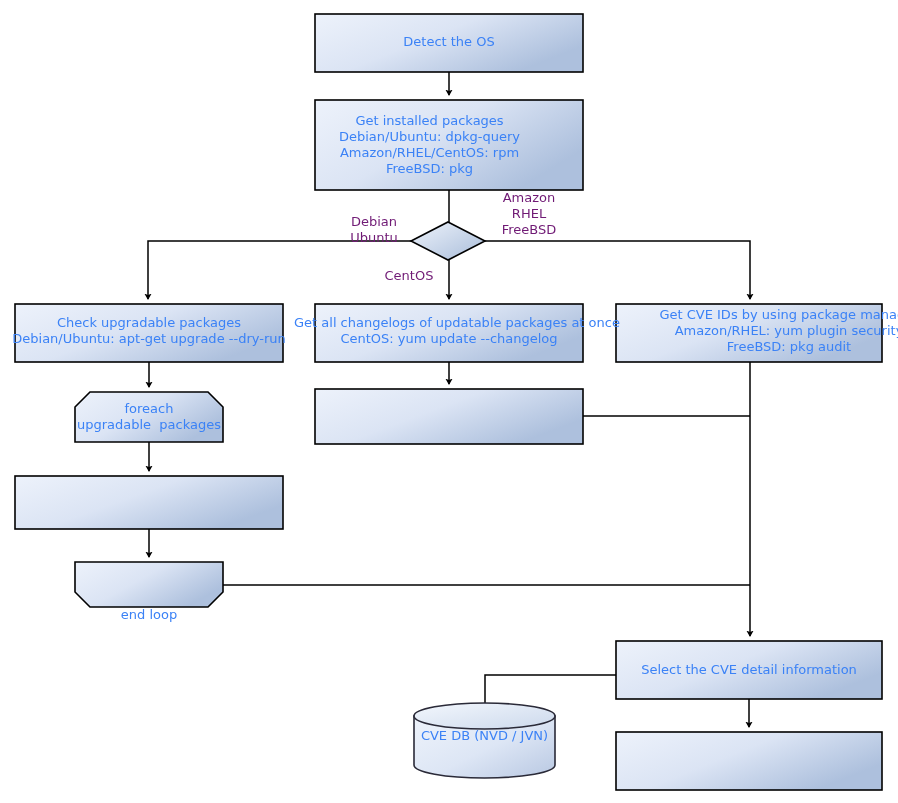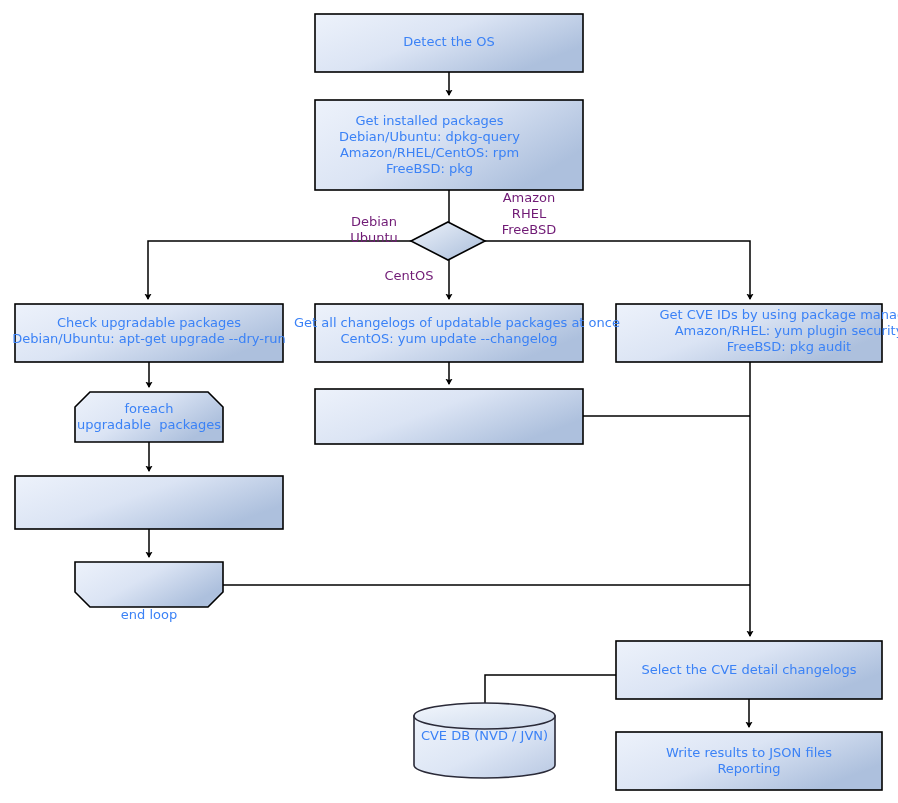--- a/index.html
+++ b/index.html
@@ -166,26 +166,24 @@
 Amazon/RHEL: yum plugin security
 FreeBSD: pkg audit</div>
 
   <div class="node-text" style="left:69px; top:401px; width:160px;">foreach
 upgradable  packages</div>
 
 
 
   <div class="node-text" style="left:75px; top:577px; width:148px;margin-top:30px;">end loop</div>
 
-  <div class="node-text" style="left:616px; top:662px; width:266px;">Select the CVE detail changelogs</div>
+  <div class="node-text" style="left:616px; top:662px; width:266px;">Select the CVE detail information</div>
 
   <div class="node-text" style="left:404px; top:728px; width:161px;">CVE DB (NVD / JVN)</div>
 
-  <div class="node-text" style="left:616px; top:745px; width:266px;">Write results to JSON files
-Reporting</div>
 
   <div class="edge-label" style="left:338px; top:206px; width:72px;margin-top:8px;">Debian
 Ubuntu</div>
 
   <div class="edge-label" style="left:490px; top:190px; width:78px;">Amazon
 RHEL
 FreeBSD</div>
 
   <div class="edge-label" style="left:378px; top:268px; width:62px;">CentOS</div>
 

